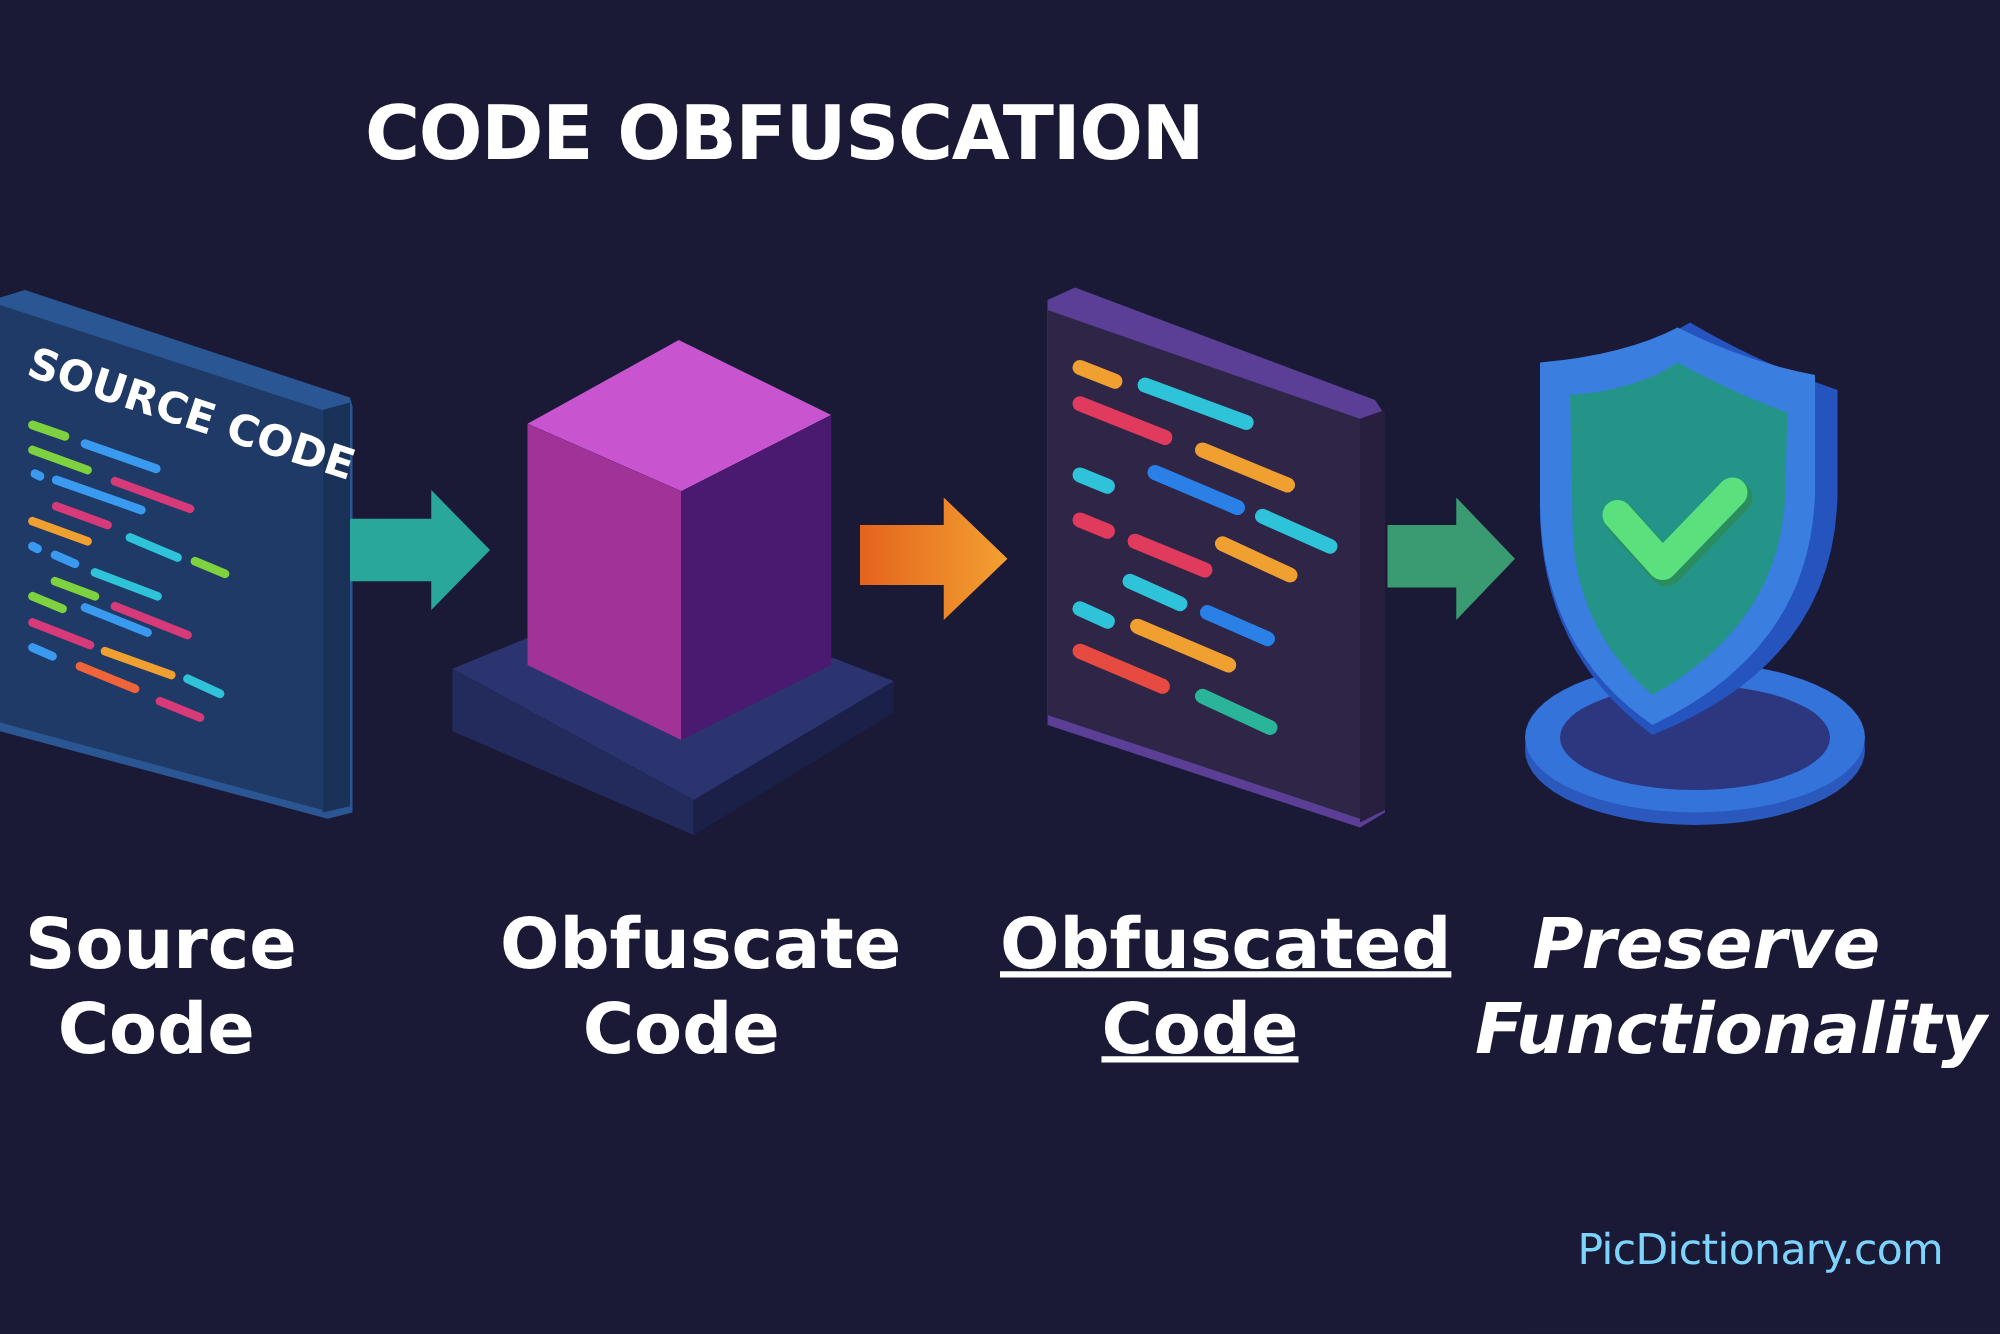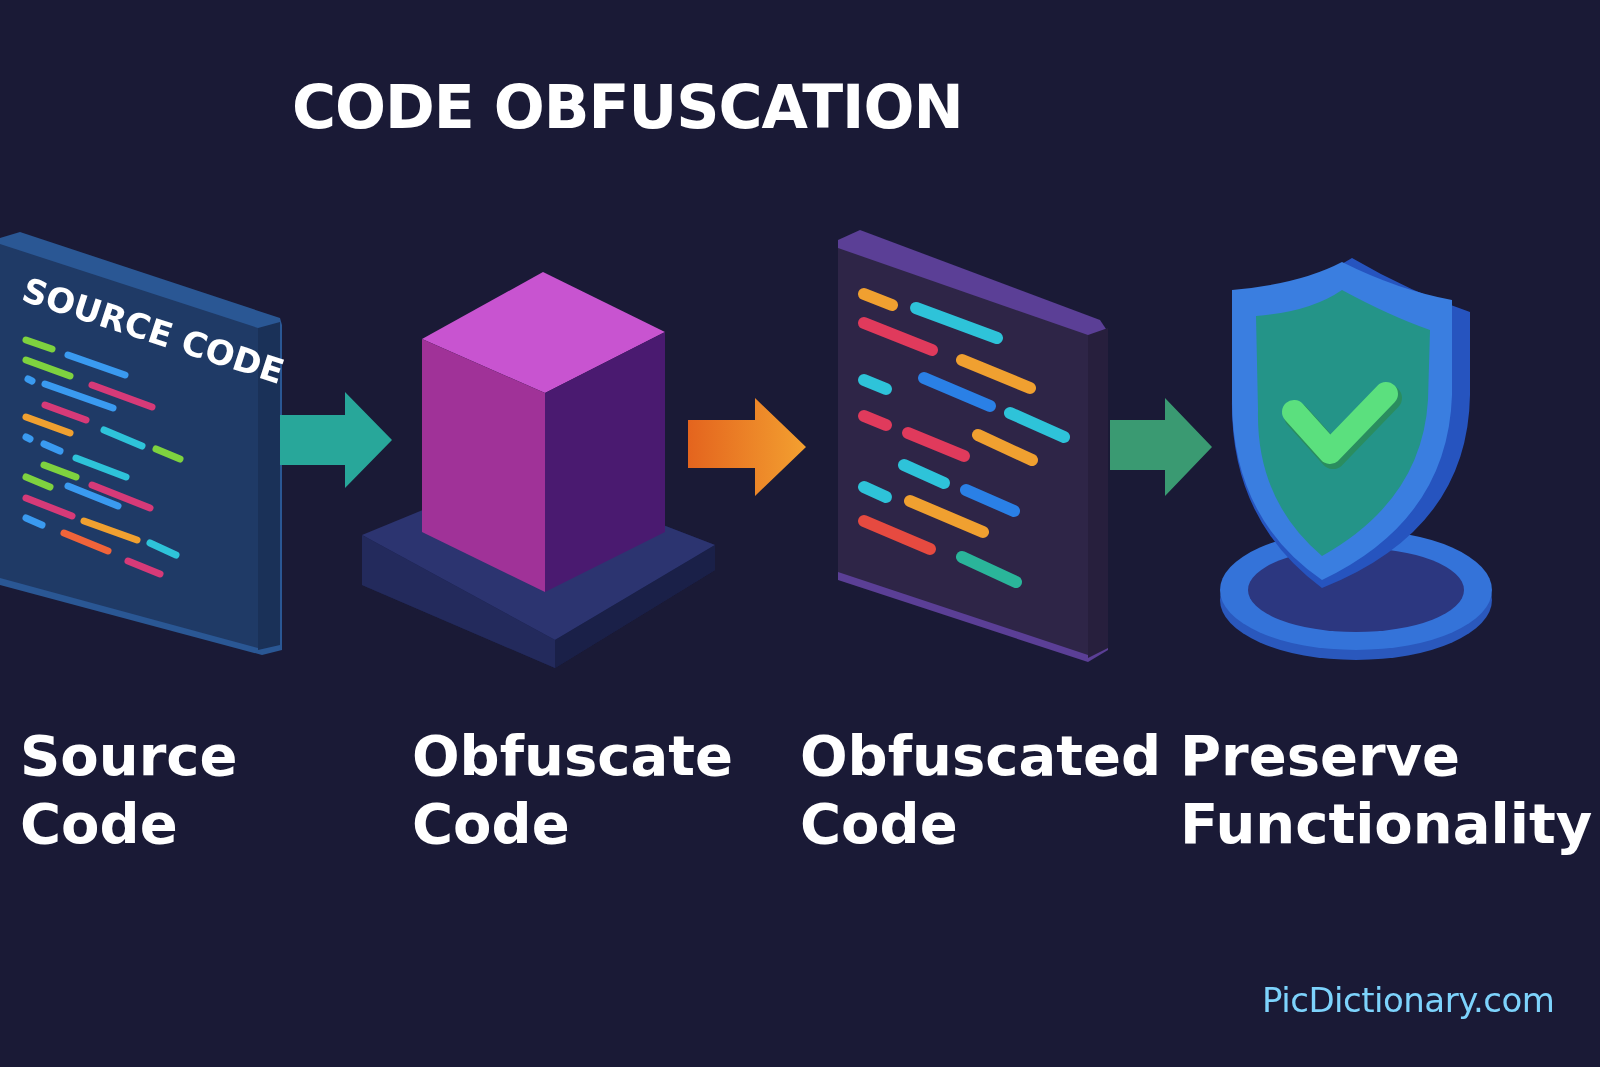--- a/index.html
+++ b/index.html
@@ -11,21 +11,21 @@
     color:#fff;
   }
   .title {
     position:absolute; left:292px; top:72px;
     font-size:60px; font-weight:bold; letter-spacing:-1px;
     color:#ffffff; white-space:nowrap;
   }
   .stage { position:absolute; top:0; left:0; width:1600px; height:1067px; }
   .label {
     position:absolute; top:722px;
-    font-size:56px; font-weight:bold; text-align:left;
+    font-size:56px; font-weight:bold; text-align:center;
     line-height:68px; color:#ffffff; white-space:pre-line;
   }
   .watermark {
     position:absolute; left:1262px; top:980px;
     font-size:34px; color:#7dd3fc; letter-spacing:-0.5px;
   }
   svg { position:absolute; overflow:visible; }
 </style>
 </head>
 <body>
@@ -127,20 +127,20 @@
     <path d="M1232,298 Q1300,290 1352,258 Q1410,292 1470,312 L1470,395 Q1468,530 1322,588 Q1230,520 1232,400 Z" fill="#2654bf"></path>
     <path d="M1232,290 Q1300,284 1342,262 Q1398,290 1452,300 L1452,395 Q1448,520 1322,580 Q1232,518 1232,400 Z" fill="#3a7ee0"></path>
     <path d="M1256,316 Q1310,312 1342,290 Q1390,316 1430,330 L1428,400 Q1422,500 1322,556 Q1256,500 1258,410 Z" fill="#249488"></path>
     <polyline points="1294,412 1330,452 1386,394" fill="none" stroke="#2a8d5f" stroke-width="26" stroke-linecap="round" stroke-linejoin="round" transform="translate(3,4)"></polyline>
     <polyline points="1294,412 1330,452 1386,394" fill="none" stroke="#5be07e" stroke-width="24" stroke-linecap="round" stroke-linejoin="round"></polyline>
   </svg>
 </div>
 
 <div class="label" style="left:20px;width:210px;">Source
 Code</div>
-<div class="label" style="left:400px;width:290px;margin-left:12px;">Obfuscate
+<div class="label" style="left:400px;width:290px;">Obfuscate
 Code</div>
-<div class="label" style="left:800px;width:320px;">Obfuscated
+<div class="label" style="left:800px;width:320px;text-decoration:underline;">Obfuscated
 Code</div>
-<div class="label" style="left:1180px;width:370px;">Preserve
+<div class="label" style="left:1180px;width:370px;font-style:italic;">Preserve
 Functionality</div>
 
 <div class="watermark">PicDictionary.com</div>
 
 </body></html>

